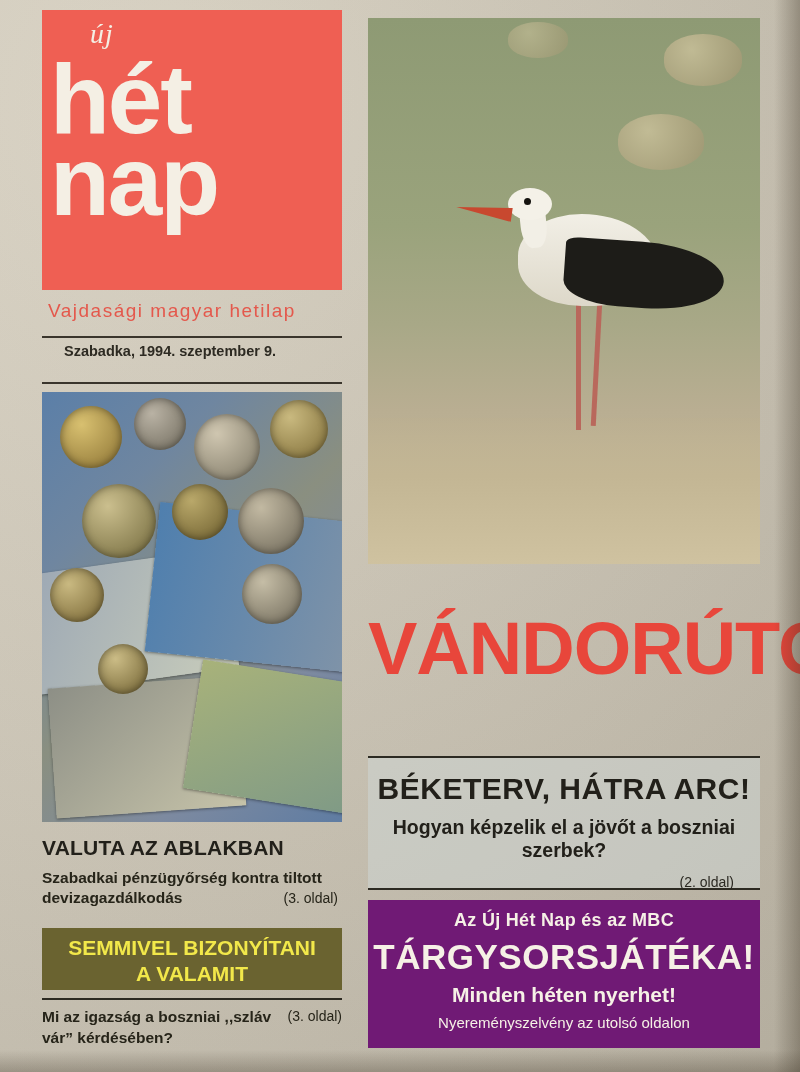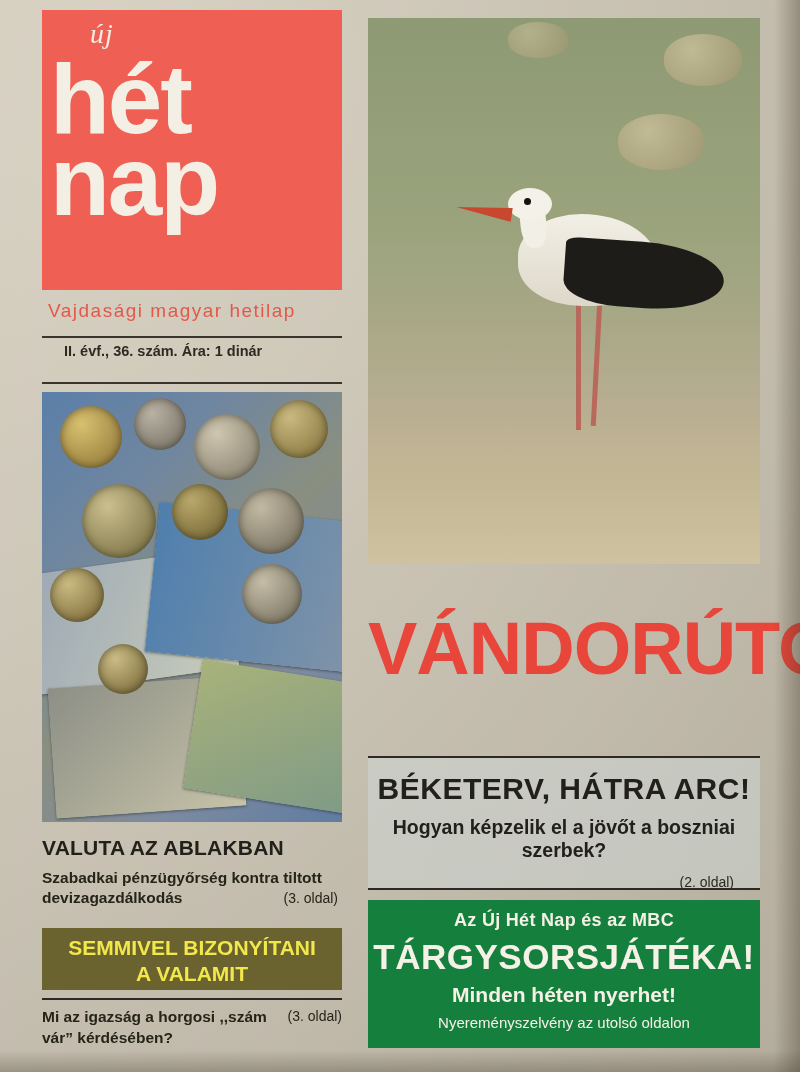--- a/index.html
+++ b/index.html
@@ -215,21 +215,21 @@
     margin-right: 26px;
     text-align: right;
     font-size: 14px;
     color: #2b2922;
   }
 
   .box-targy {
     position: absolute;
     left: 368px; top: 900px;
     width: 392px; height: 148px;
-    background: #15803d;
+    background: #701a75;
     text-align: center;
     color: #f6f1e6;
     box-sizing: border-box;
     padding-top: 10px;
   }
   .box-targy .l1 { font-size: 18px; font-weight: bold; letter-spacing: 0.3px; }
   .box-targy .l2 { font-size: 35px; font-weight: bold; margin-top: 6px; letter-spacing: 0.5px; }
   .box-targy .l3 { font-size: 21px; font-weight: bold; margin-top: 6px; }
   .box-targy .l4 { font-size: 15px; margin-top: 7px; }
 
@@ -315,21 +315,21 @@
     <div class="uj">új</div>
     <div class="hetnap">
       <div>hét</div>
       <div>nap</div>
     </div>
   </div>
 
   <div class="subtitle">Vajdasági magyar hetilap</div>
 
   <div class="dateline">
-    <div>II. évf., 36. szám. Ára: 1 dinár</div>
+    <div>Szabadka, 1994. szeptember 9.</div>
   </div>
 
   <div class="photo-stork">
     <div class="bale b3"></div>
     <div class="bale b1"></div>
     <div class="bale b2"></div>
     <div class="ground"></div>
     <div class="leg l1"></div>
     <div class="leg l2"></div>
     <div class="stork-body"></div>
@@ -380,18 +380,18 @@
     </div>
   </div>
 
   <div class="box-semmivel">
     <div class="t1">SEMMIVEL BIZONYÍTANI</div>
     <div class="t2">A VALAMIT</div>
   </div>
 
   <div class="semmivel-sub">
     <span class="oldal">(3. oldal)</span>
-    <span>Mi az igazság a horgosi ,,szám vár” kérdésében?</span>
+    <span>Mi az igazság a boszniai ,,szláv vár” kérdésében?</span>
   </div>
 
   <div class="edge-shadow"></div>
   <div class="bottom-shadow"></div>
 </div>
 
 </body></html>

